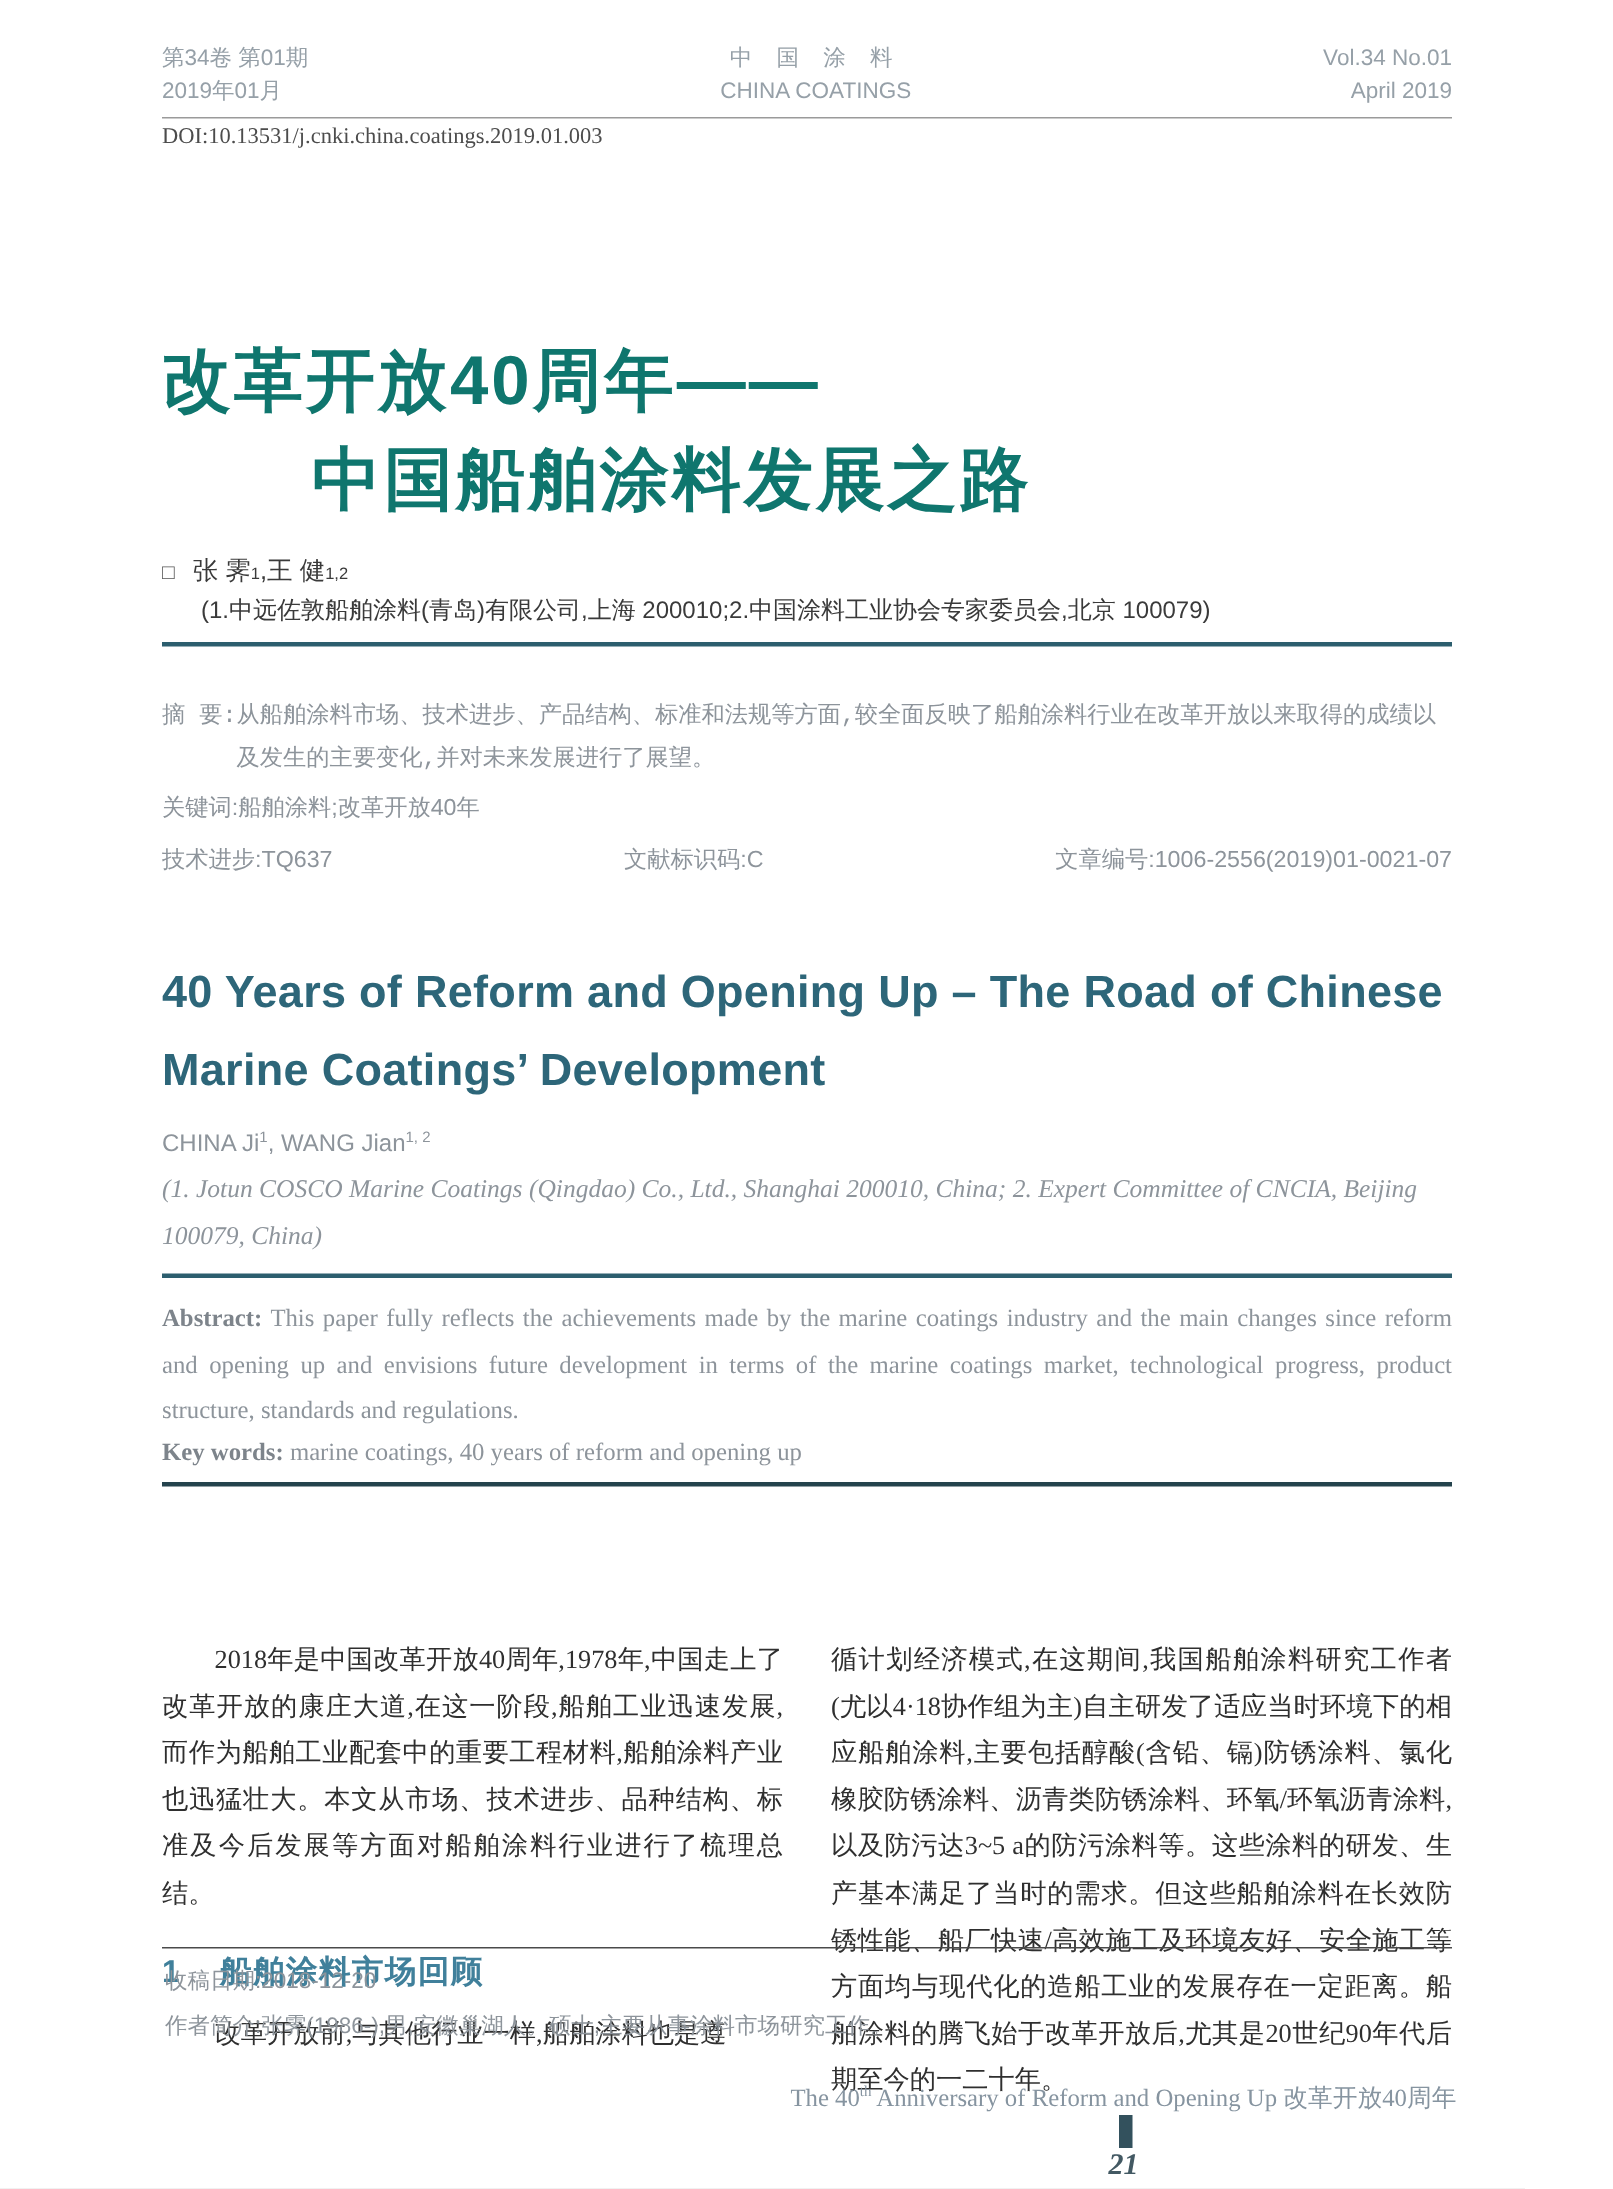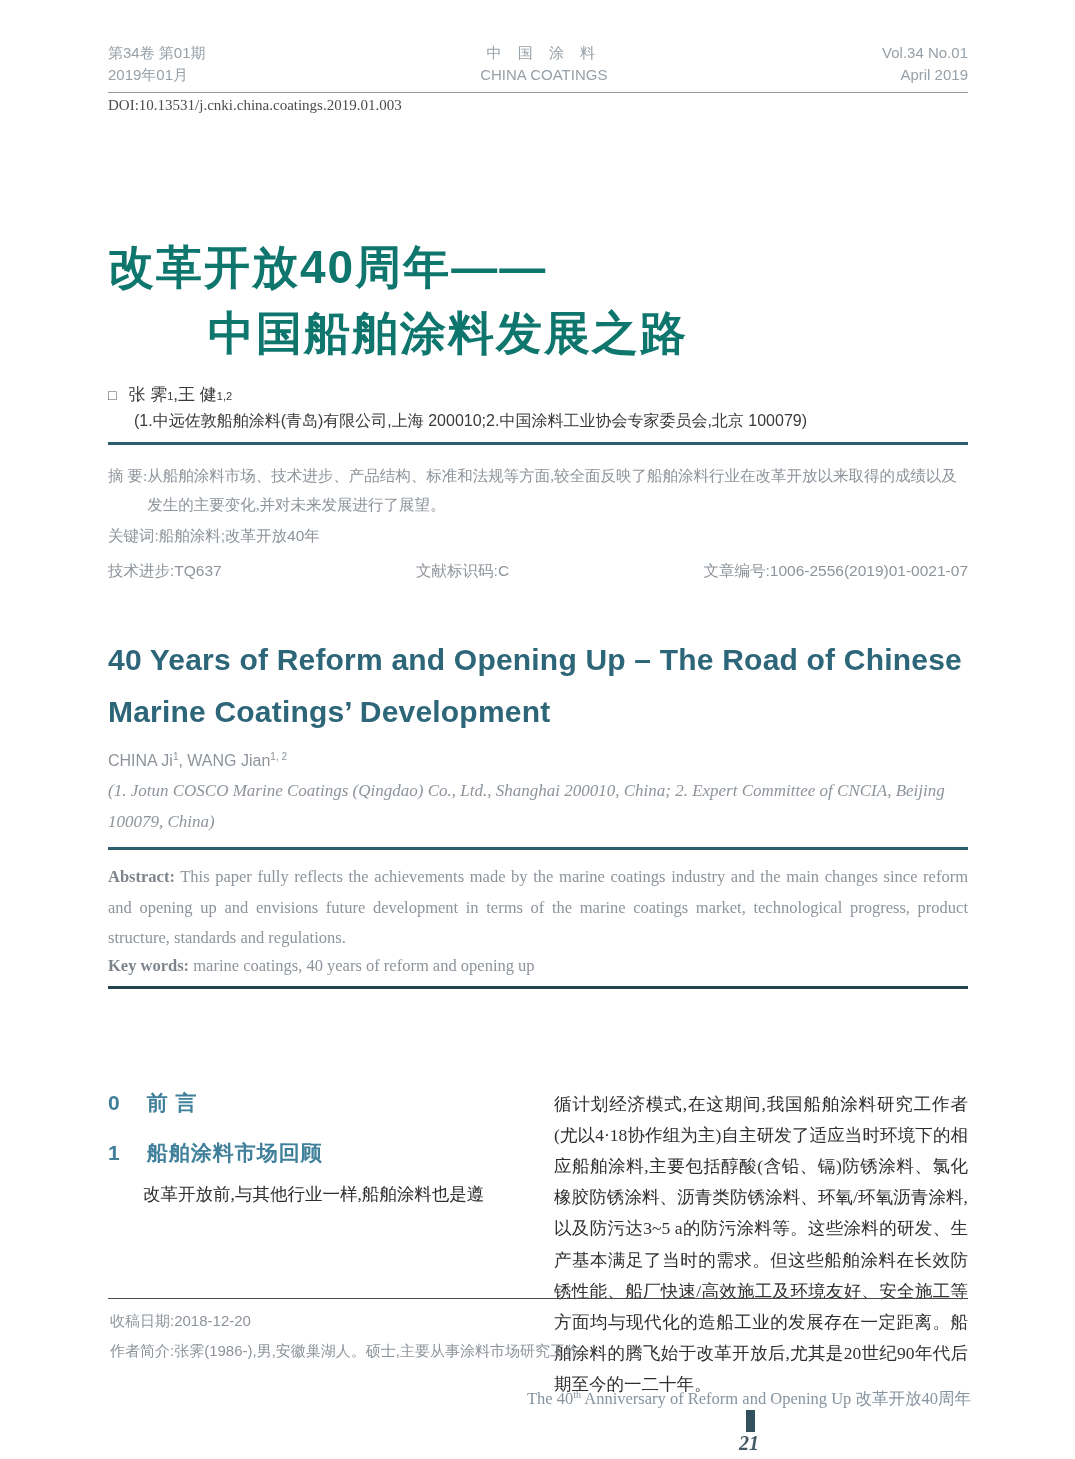--- a/index.html
+++ b/index.html
@@ -6,21 +6,21 @@
   html, body { background: #e8e8e8; }
   .page {
     width: 1075px; height: 1459px;
     background: #ffffff;
     margin: 0 auto;
     position: relative;
     font-family: "Liberation Serif", "DejaVu Serif", serif;
     color: #2f2f2f;
     overflow: hidden;
   }
-  .content { padding: 42px 107px 0 108px; }
+  .content { padding: 28px 107px 0 108px; }
 
   
   .jheader {
     display: flex; justify-content: space-between; align-items: flex-start;
     font-family: "Liberation Sans", "DejaVu Sans", sans-serif;
     font-size: 15px; line-height: 1.45; color: #96a0a8;
     padding-bottom: 6px;
     border-bottom: 1px solid #9a9a9a;
   }
   .jheader .col { white-space: nowrap; }
@@ -59,22 +59,22 @@
     font-family: "Liberation Sans", "DejaVu Sans", sans-serif;
     font-size: 16px; color: #3a3a3a;
   }
   .rule-teal {
     margin-top: 10px;
     height: 3px; background: #2c5e6e; border: none;
   }
 
   
   .abs-cn {
-    margin-top: 16px;
-    font-family: Liberation Serif, serif;
+    margin-top: 32px;
+    font-family: Liberation Mono, monospace;
     font-size: 15.5px; color: #8d949b; line-height: 1.9;
   }
   .abs-row { display: flex; }
   .abs-label { white-space: nowrap; }
   .kw-cn { margin-top: 6px; font-family: "Liberation Sans", "DejaVu Sans", sans-serif; font-size: 15.5px; color: #8d949b; }
   .clc-row {
     margin-top: 14px;
     display: flex; justify-content: space-between;
     font-family: "Liberation Sans", "DejaVu Sans", sans-serif;
     font-size: 15.5px; color: #8d949b;
@@ -228,23 +228,21 @@
     <div class="abs-en">
       <b>Abstract:</b><span> This paper fully reflects the achievements made by the marine coatings industry and the main changes since reform and opening up and envisions future development in terms of the marine coatings market, technological progress, product structure, standards and regulations.</span>
     </div>
     <div class="kw-en">
       <b>Key words:</b><span> marine coatings, 40 years of reform and opening up</span>
     </div>
     <hr class="rule-teal2">
 
     <div class="body-cols">
       <div class="bcol">
-        <div class="sec-heading">
-          <span class="num">0</span><span>前  言</span>
-        </div>
+        <div class="bpara indent">2018年是中国改革开放40周年,1978年,中国走上了改革开放的康庄大道,在这一阶段,船舶工业迅速发展,而作为船舶工业配套中的重要工程材料,船舶涂料产业也迅猛壮大。本文从市场、技术进步、品种结构、标准及今后发展等方面对船舶涂料行业进行了梳理总结。</div>
         <div class="sec-heading sec2">
           <span class="num">1</span><span>船舶涂料市场回顾</span>
         </div>
         <div class="bpara indent">改革开放前,与其他行业一样,船舶涂料也是遵</div>
       </div>
       <div class="bcol">
         <div class="bpara">循计划经济模式,在这期间,我国船舶涂料研究工作者(尤以4·18协作组为主)自主研发了适应当时环境下的相应船舶涂料,主要包括醇酸(含铅、镉)防锈涂料、氯化橡胶防锈涂料、沥青类防锈涂料、环氧/环氧沥青涂料,以及防污达3~5 a的防污涂料等。这些涂料的研发、生产基本满足了当时的需求。但这些船舶涂料在长效防锈性能、船厂快速/高效施工及环境友好、安全施工等方面均与现代化的造船工业的发展存在一定距离。船舶涂料的腾飞始于改革开放后,尤其是20世纪90年代后期至今的一二十年。</div>
       </div>
     </div>
   </div>

